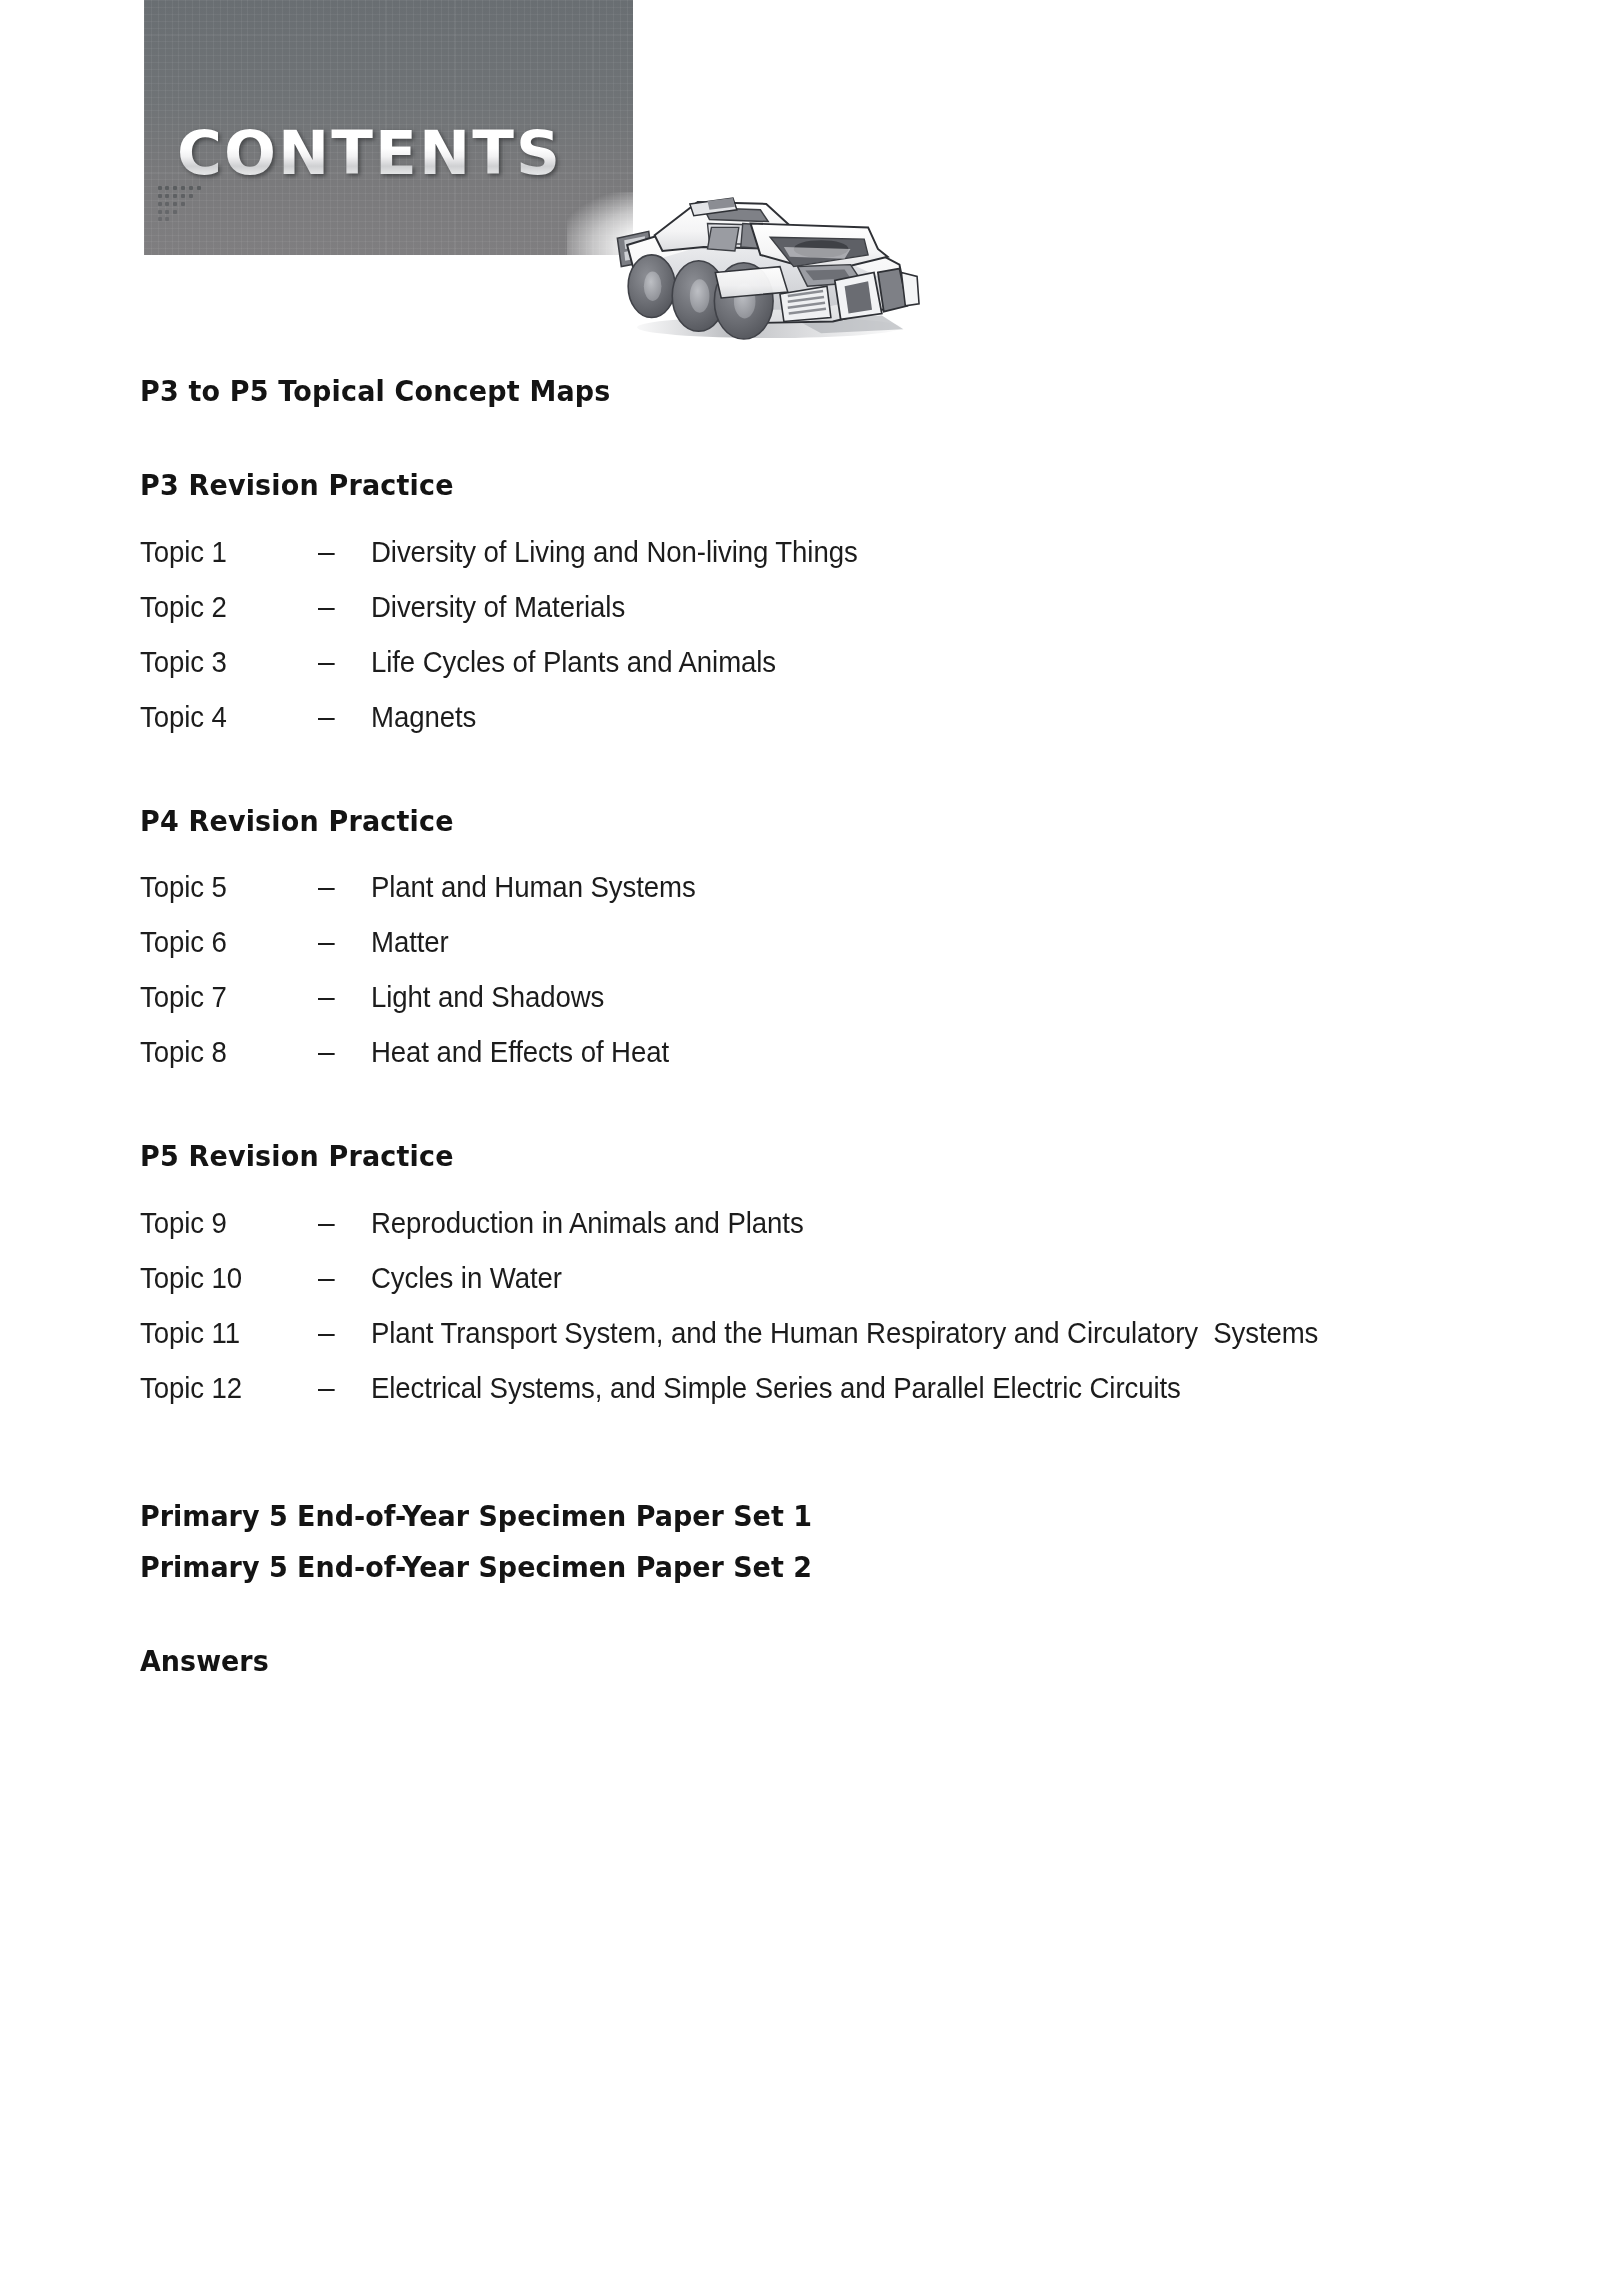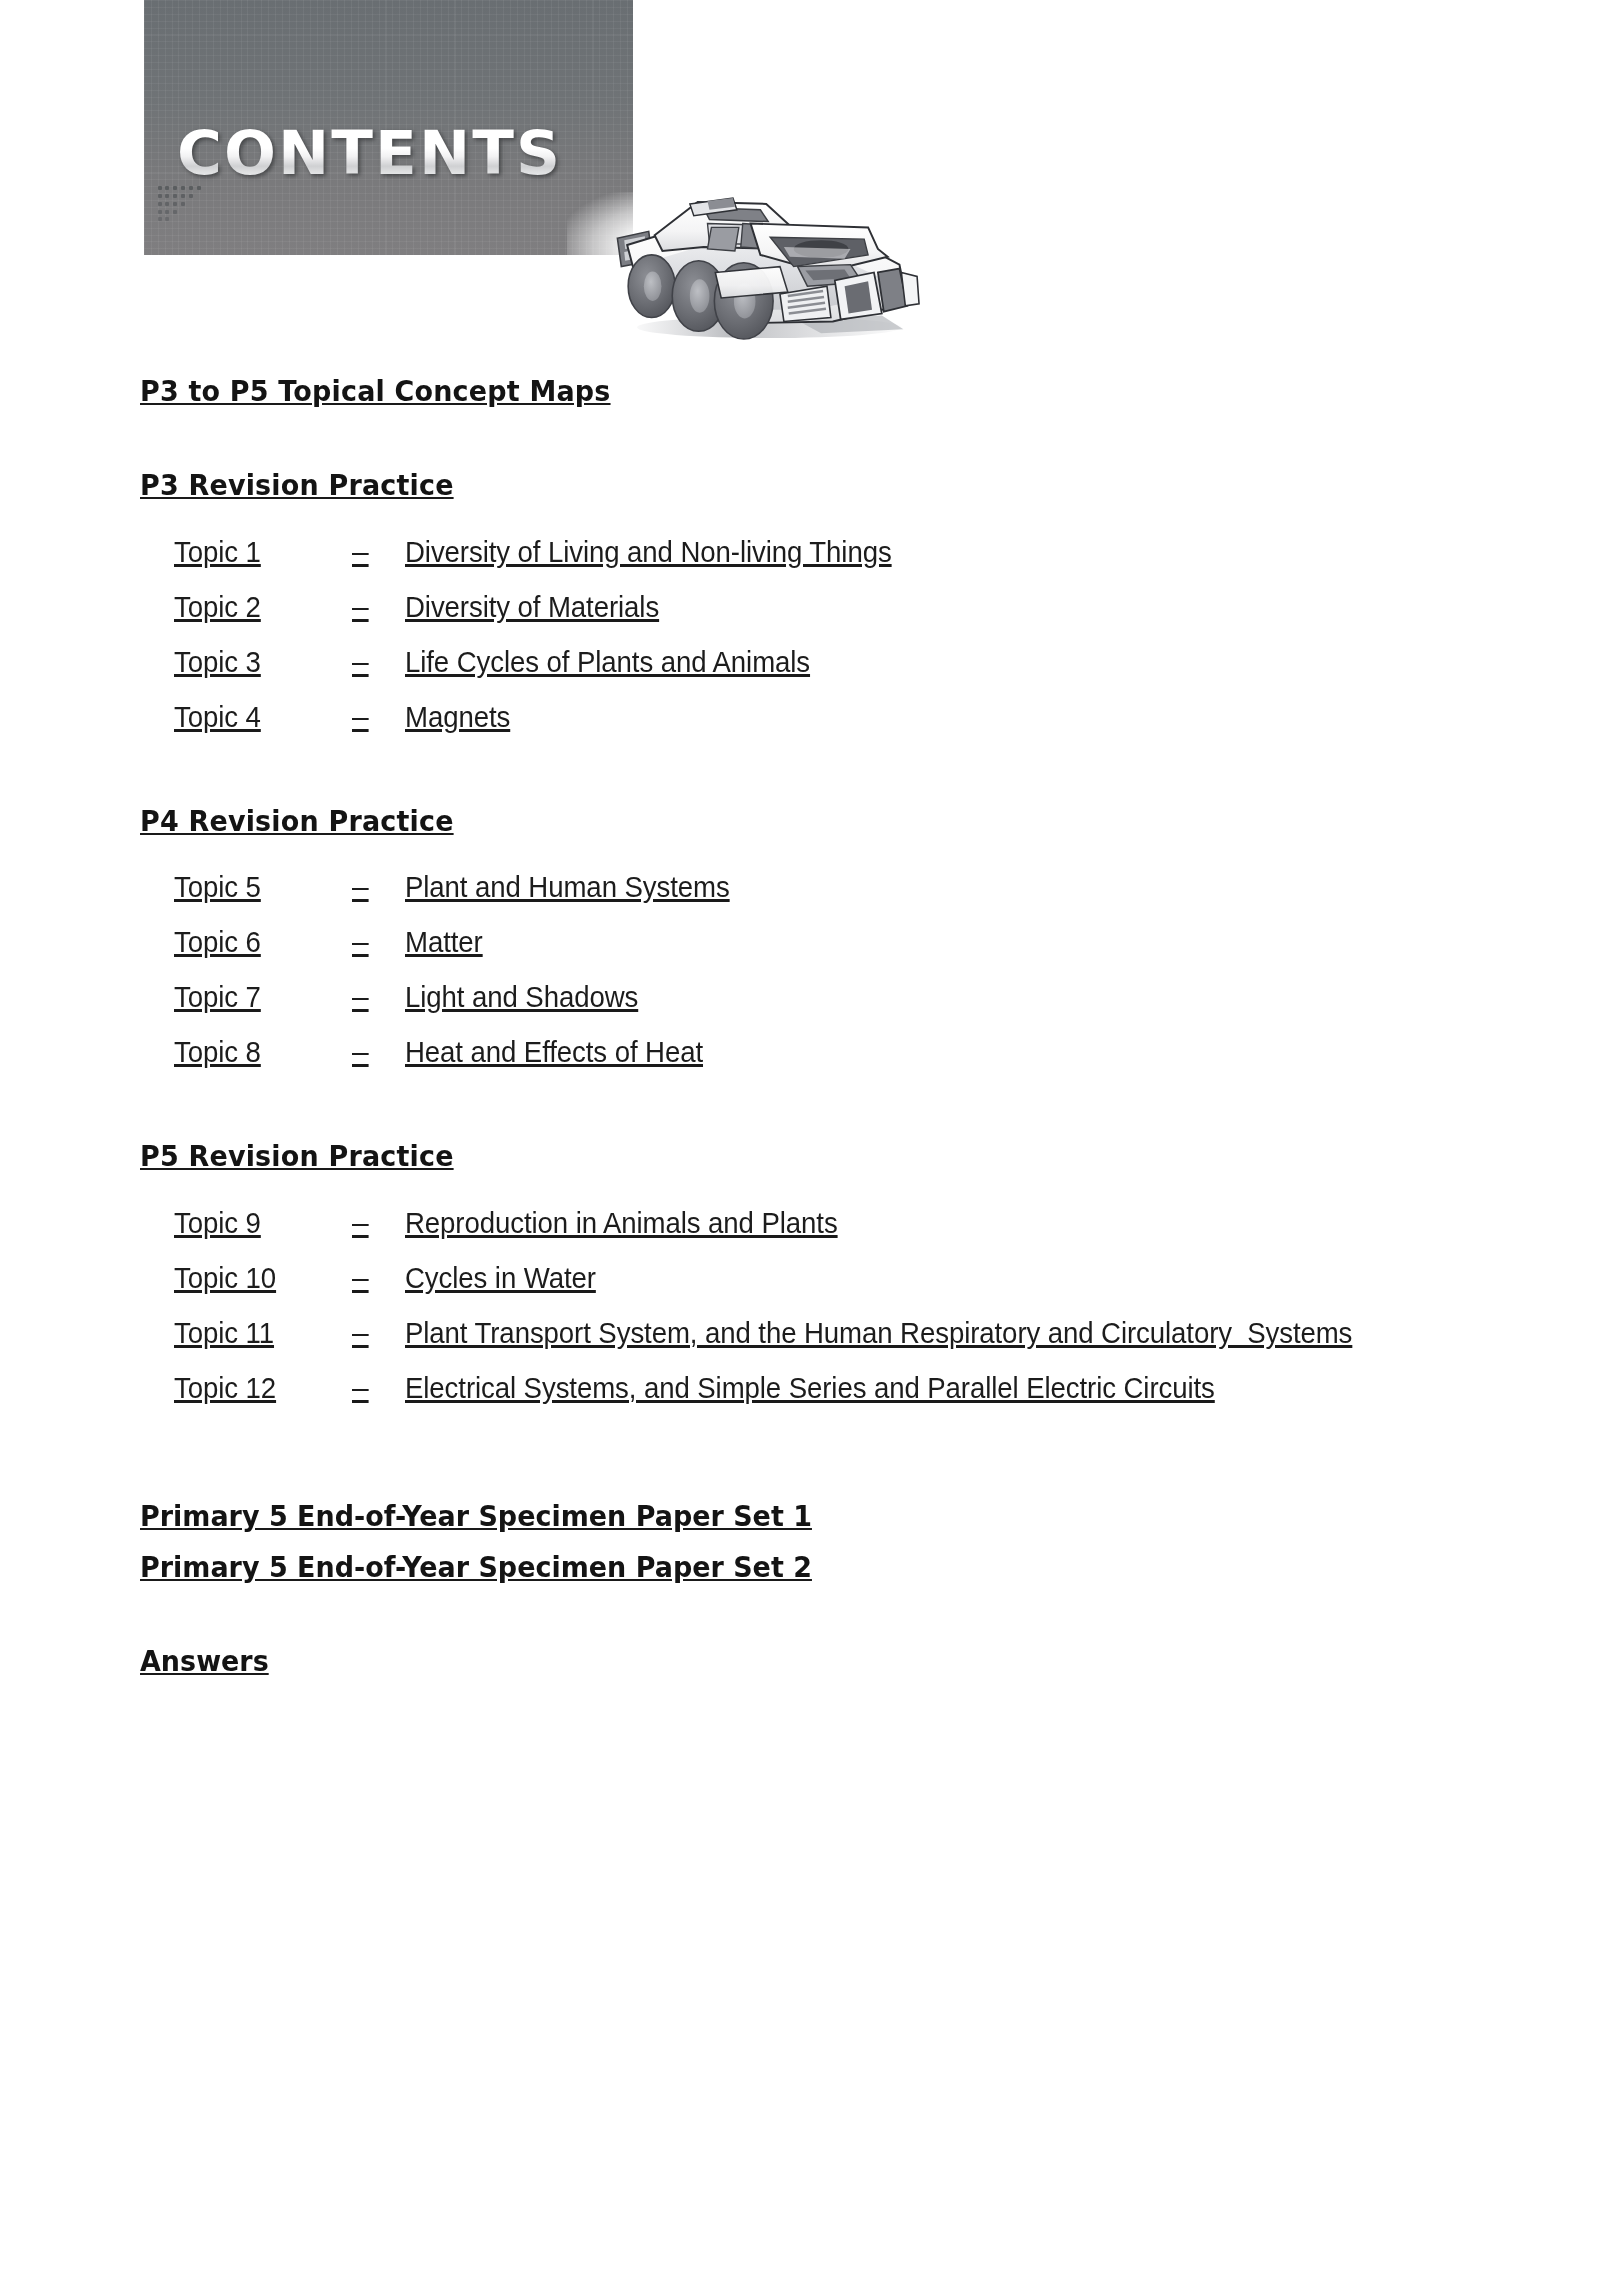--- a/index.html
+++ b/index.html
@@ -89,21 +89,20 @@
        rgba(255,255,255,0.55) 52%, rgba(255,255,255,0.0) 80%);
     pointer-events: none;
   }
 
   
   #toc-body {
     position: absolute;
     left: 140px;
     top: 374px;
     width: 1353px;
-    text-decoration: underline;
   }
   .section-heading {
     font-family: "DejaVu Sans", sans-serif;
     font-weight: bold;
     font-size: 29px;
     letter-spacing: 0.2px;
     color: #141414;
     transform: scaleX(0.93);
     transform-origin: left center;
     white-space: nowrap;
@@ -113,21 +112,20 @@
   .gap-sm { height: 21.6px; }
   .gap-xl { height: 76px; }
 
   .topic-row {
     display: flex;
     align-items: flex-start;
     font-size: 30px;
     line-height: 55px;
     color: #1c1c1c;
     letter-spacing: -0.1px;
-    margin-left: 34px;
   }
   .topic-label {
     width: 178px;
     flex: 0 0 178px;
     transform: scaleX(0.92);
     transform-origin: left center;
     white-space: nowrap;
   }
   .topic-dash {
     width: 53px;

